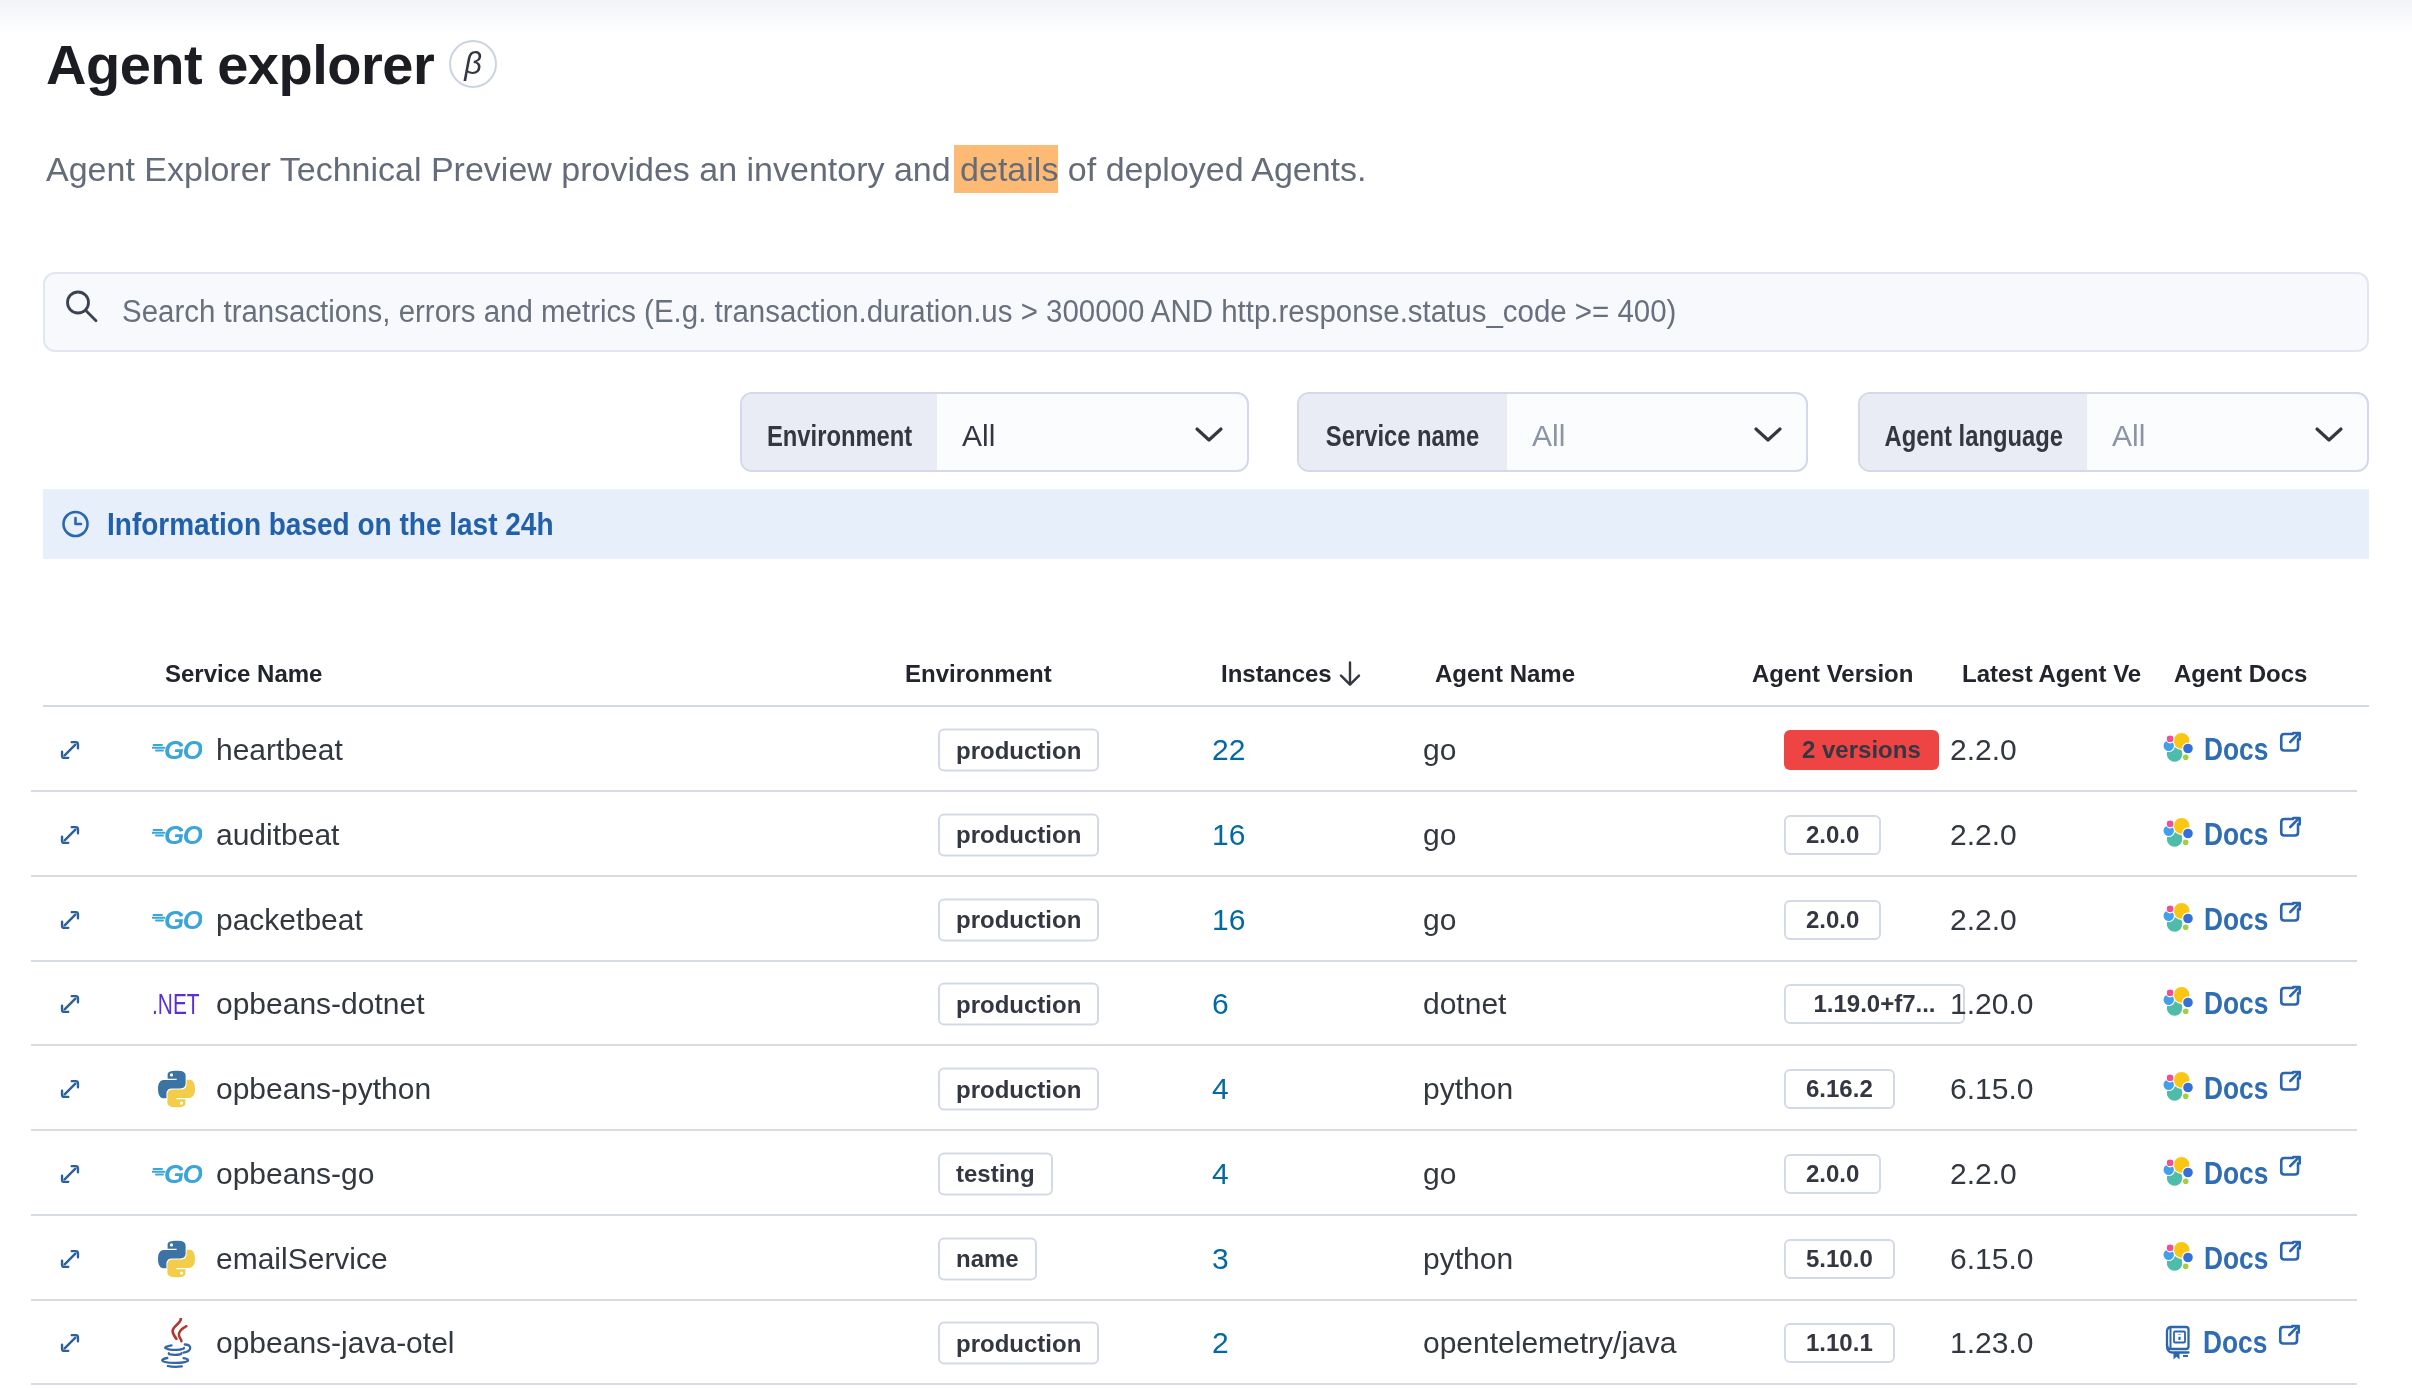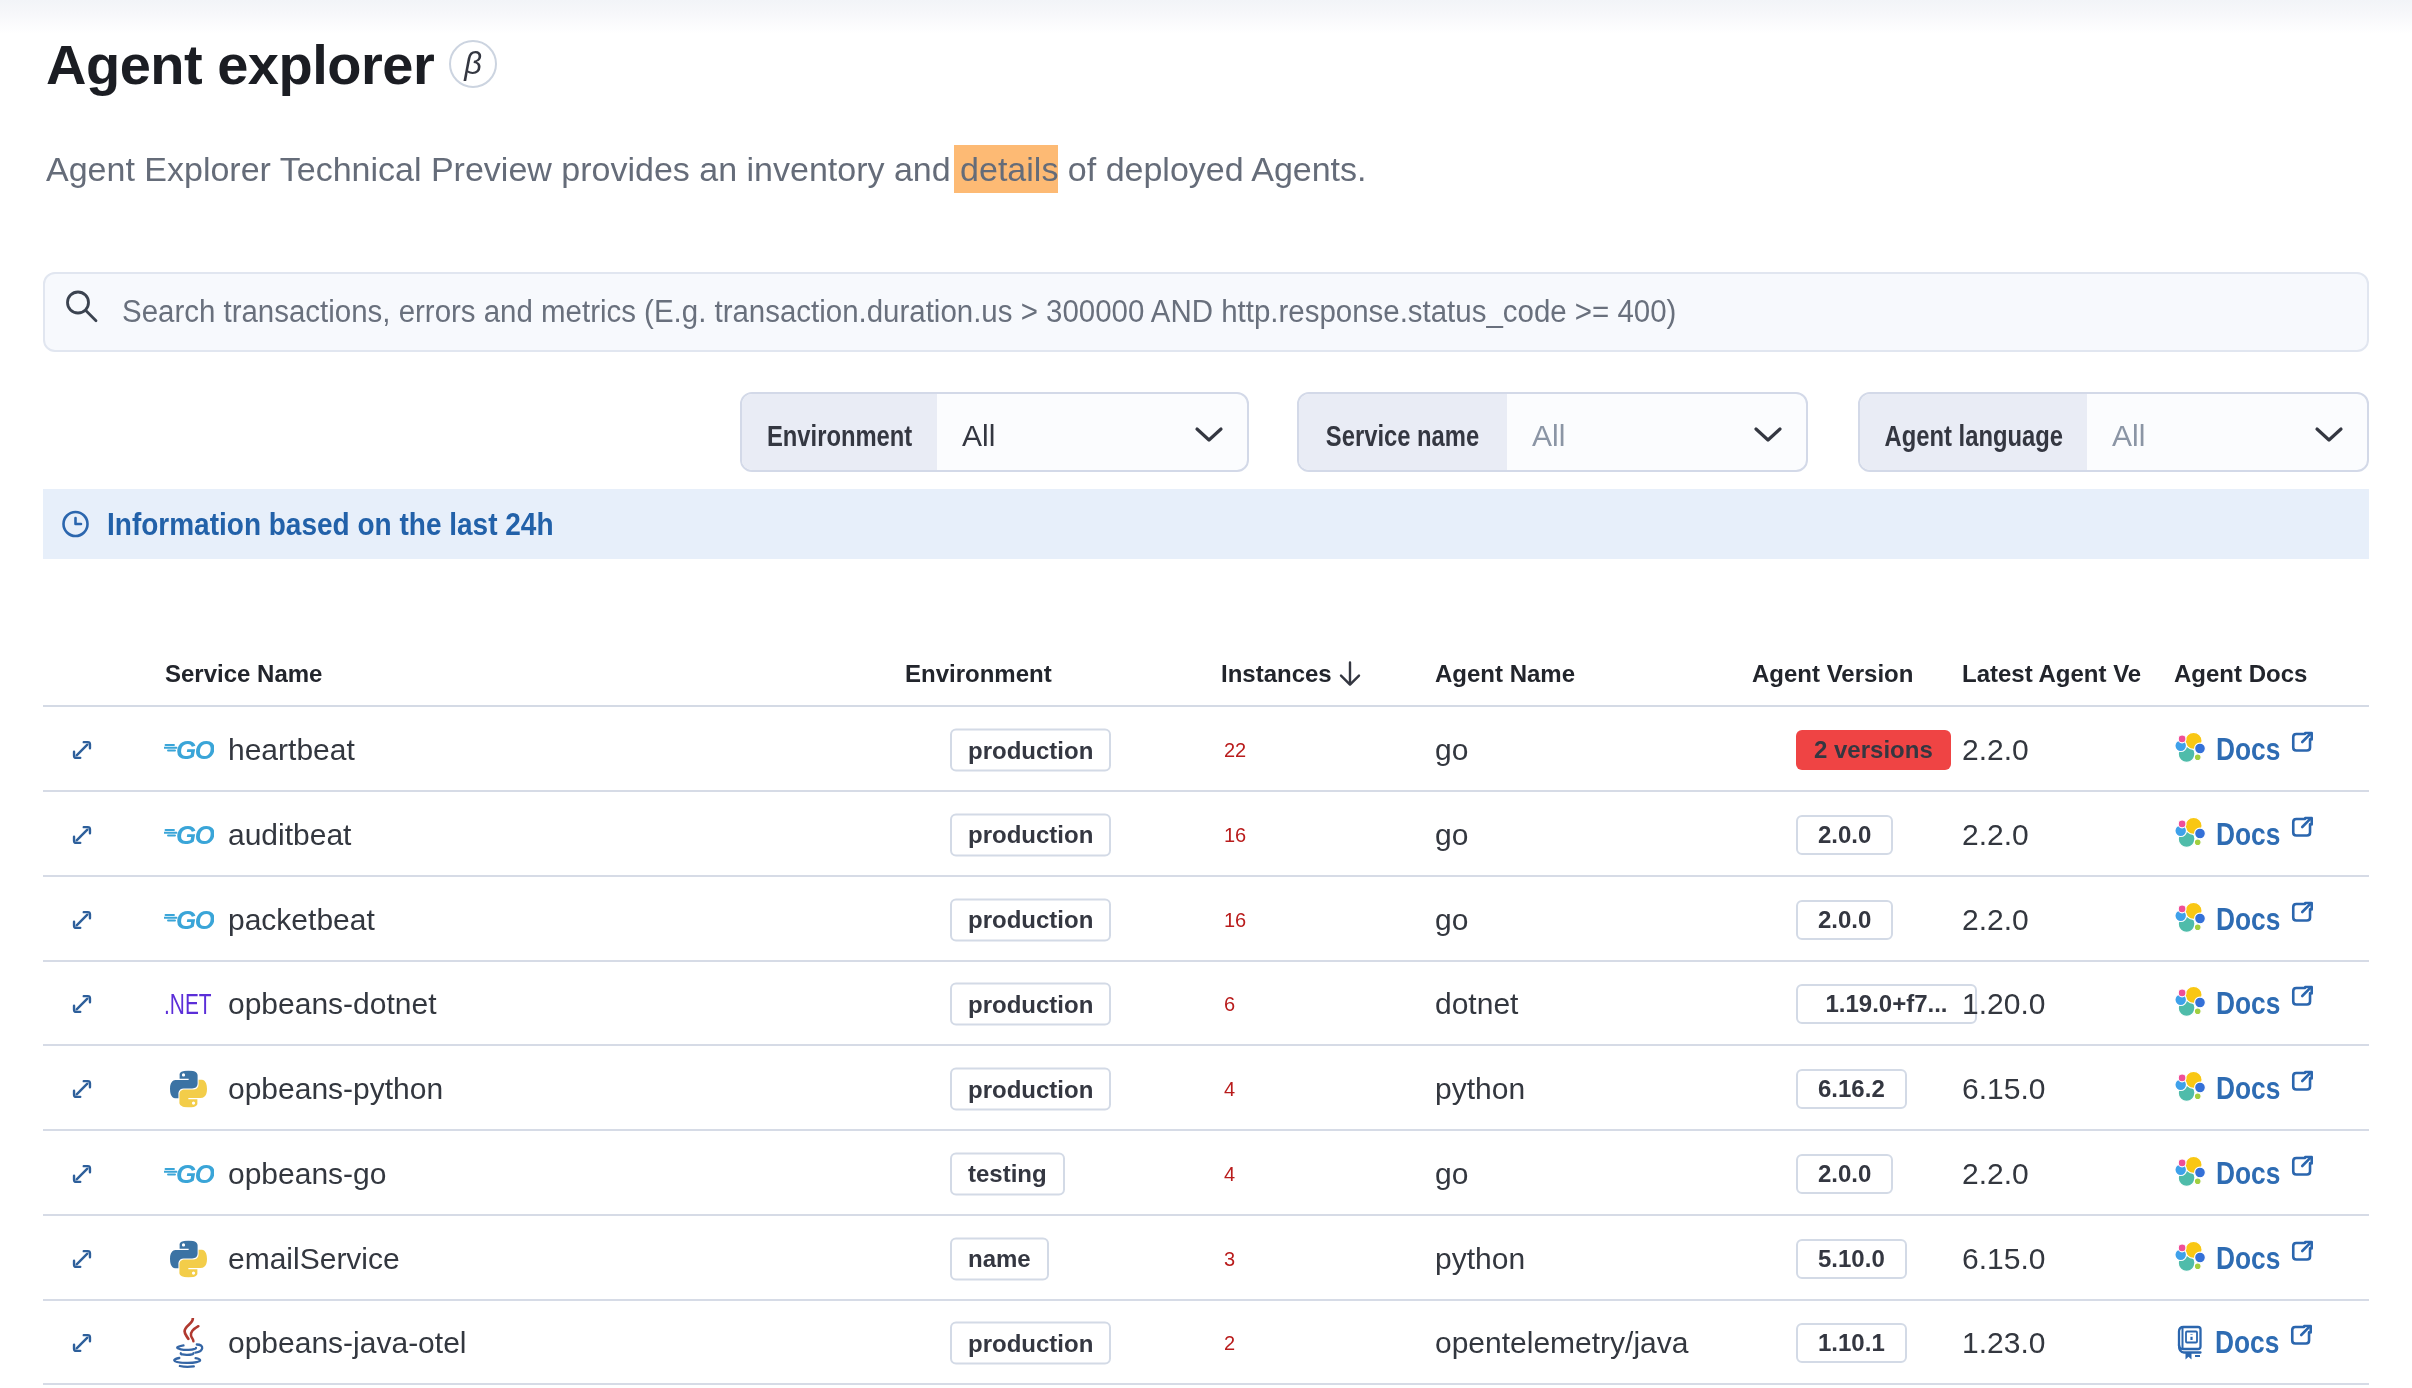--- a/index.html
+++ b/index.html
@@ -28,24 +28,24 @@
   .fchev { position:absolute; top:31px; }
   
   #banner { left:43px; top:489px; width:2326px; height:70px; background:#e7effa; }
   #clock { left:61px; top:510px; }
   #bannertext { left:107px; top:489px; height:70px; display:flex; align-items:center; font-size:32px; font-weight:700; color:#2261a9; white-space:nowrap; }
   #bannertext .inner { display:inline-block; transform:scaleX(0.875); transform-origin:left; }
   
   .th { top:660px; font-size:24px; font-weight:700; color:#22252c; white-space:nowrap; }
   #thlatest { width:180px; overflow:hidden; }
   #headrule { left:43px; top:705px; width:2326px; height:2px; background:#d4dae5; }
-  .row { position:absolute; left:43px; width:2326px; border-bottom:2px solid #d6dbe6; }
+  .row { position:absolute; left:31px; width:2326px; border-bottom:2px solid #d6dbe6; }
   .cell { position:absolute; top:calc(50% + 1.5px); transform:translateY(-50%); white-space:nowrap; }
   .svcname { left:185px; font-size:30px; color:#33373f; }
-  .inst { left:1181px; font-size:20px; color:#b91c1c; }
+  .inst { left:1181px; font-size:30px; color:#0369a1; }
   .aname { left:1392px; font-size:30px; color:#33373f; }
   .latest { left:1919px; width:180px; font-size:30px; color:#33373f; }
   .badge { height:41px; display:flex; align-items:center; border:2px solid #d3dae6; border-radius:6px;
     padding:0 16px; font-size:24px; font-weight:700; color:#343741; background:#fff;margin-left:44px; }
   .envb { left:863px; height:43px; }
   .verb { left:1709px; height:40px; padding:0 20px; }
   .verb.filled { background:#ef4444; border:none; padding:4px 18px; }
   .verb.wide { width:181px; justify-content:center; padding:3px; }
   .docs { left:2132px; display:flex; align-items:flex-start; }
   .docs .dtext { font-size:31px; font-weight:700; color:#2e6cb3; margin-left:10px; display:inline-block; width:64px; transform:scaleX(0.85); transform-origin:left; }

